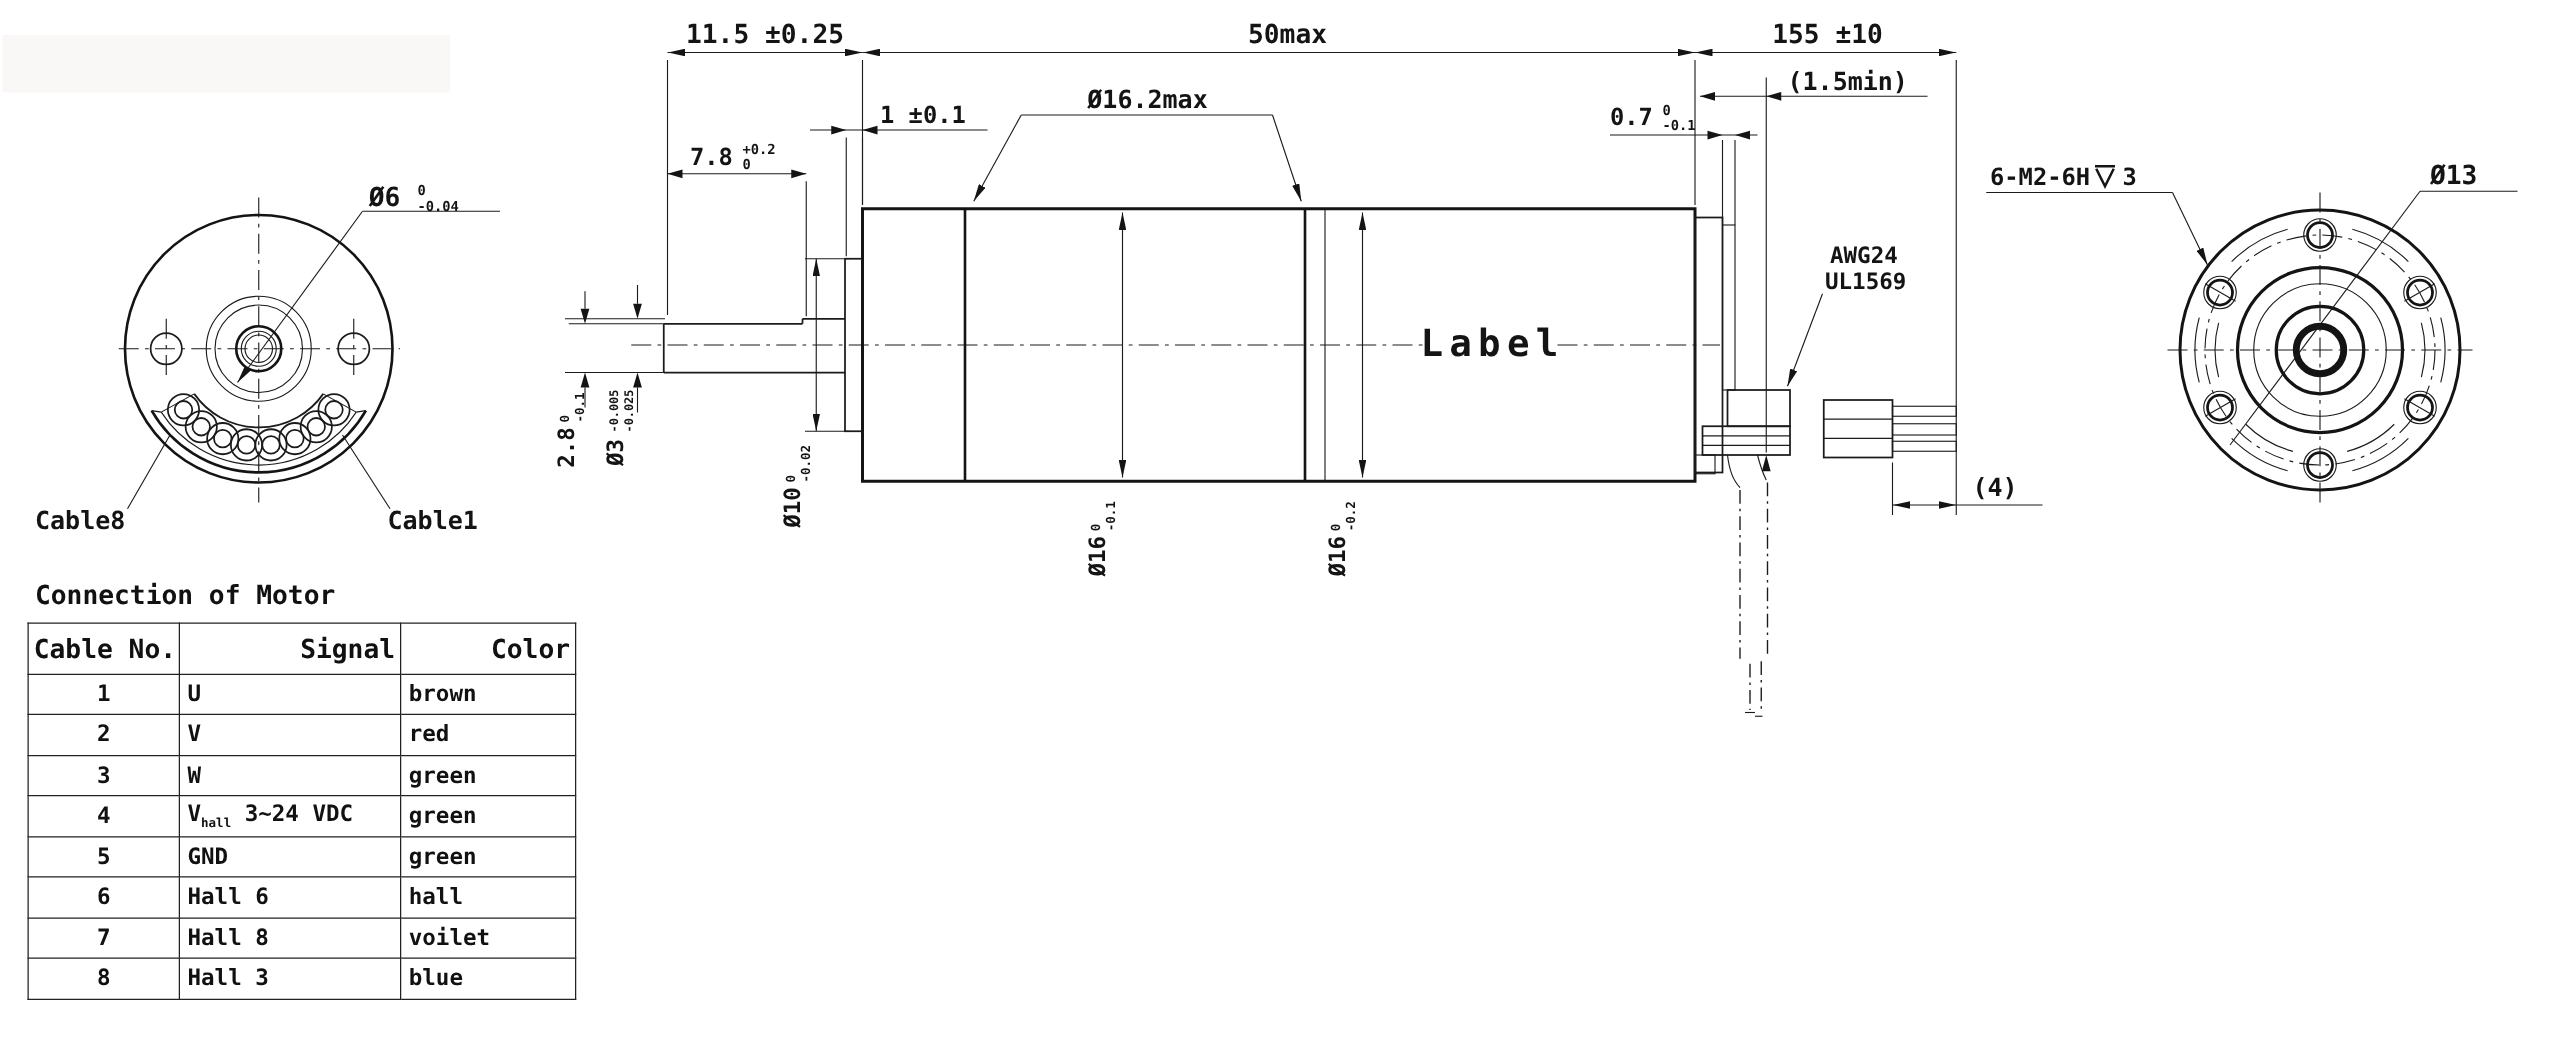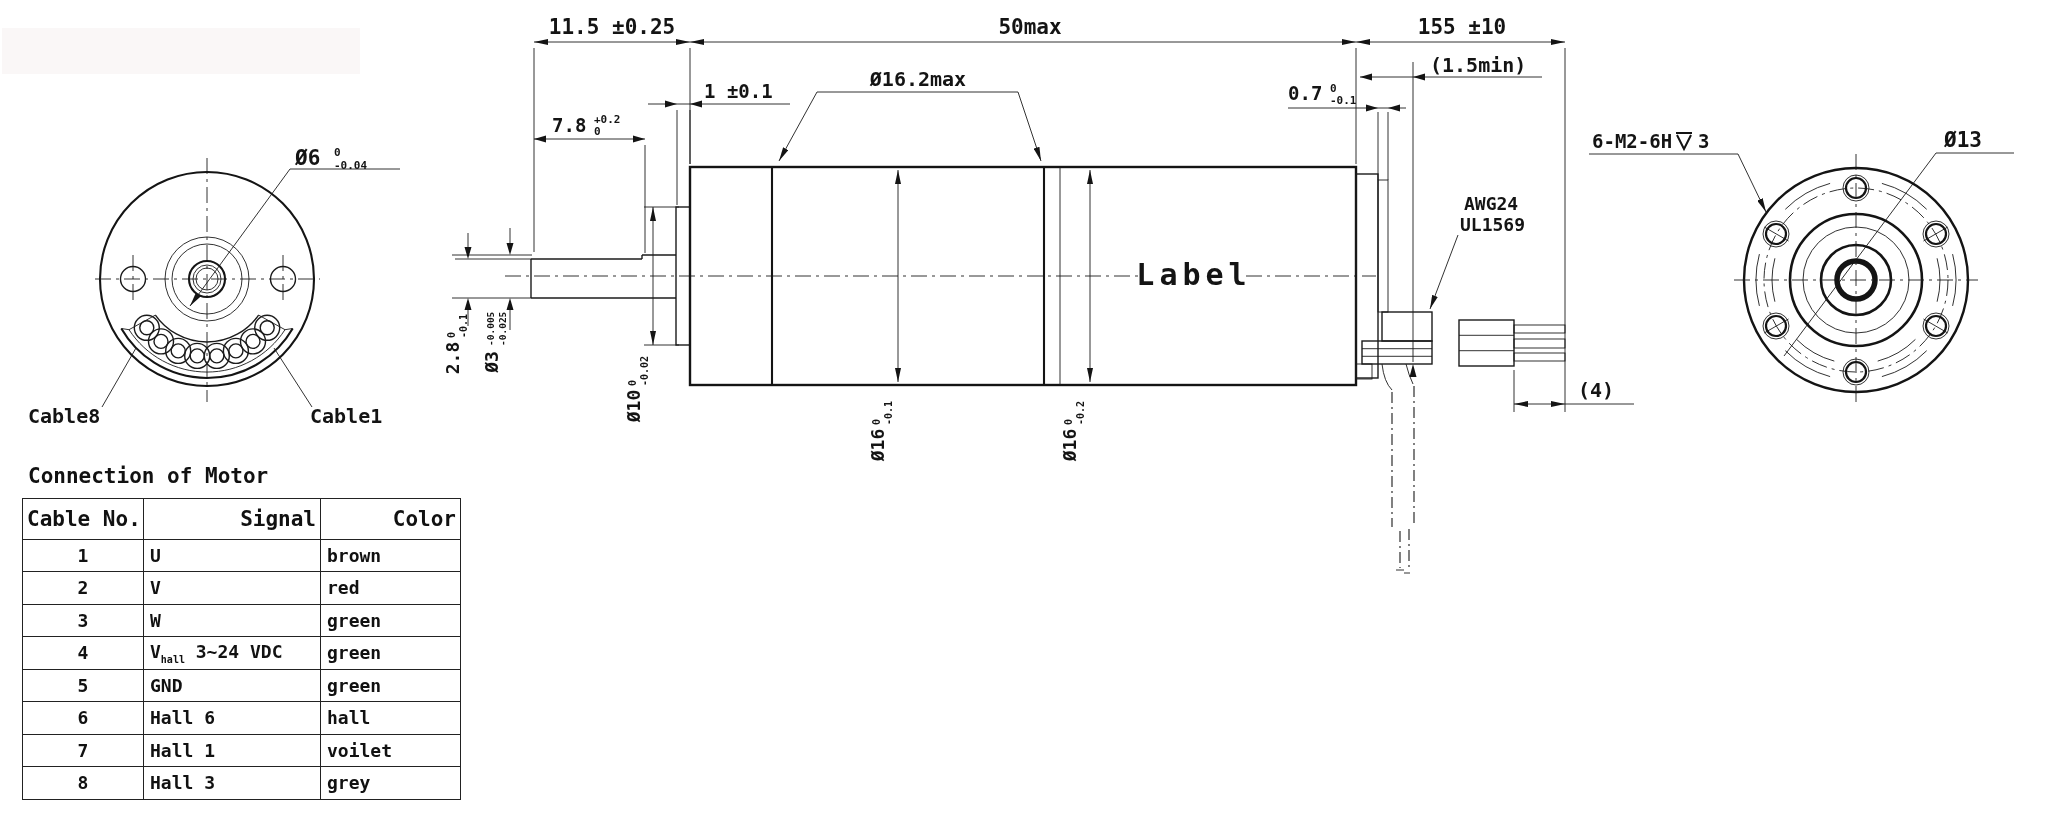--- a/index.html
+++ b/index.html
@@ -391,24 +391,24 @@
             <td>GND</td>
             <td>green</td>
           </tr>
           <tr>
             <td class="num">6</td>
             <td>Hall 6</td>
             <td>hall</td>
           </tr>
           <tr>
             <td class="num">7</td>
-            <td>Hall 1</td>
+            <td>Hall 8</td>
             <td>voilet</td>
           </tr>
           <tr>
             <td class="num">8</td>
             <td>Hall 3</td>
-            <td>grey</td>
+            <td>blue</td>
           </tr>
         </tbody>
     </table>
   </div>
 </div>
 
 </body></html>

